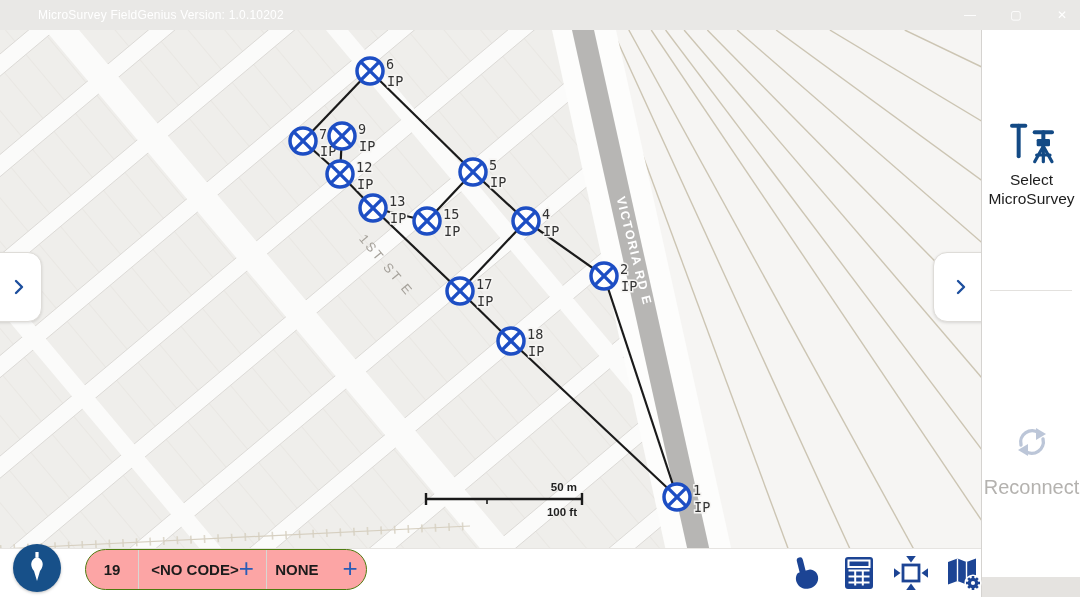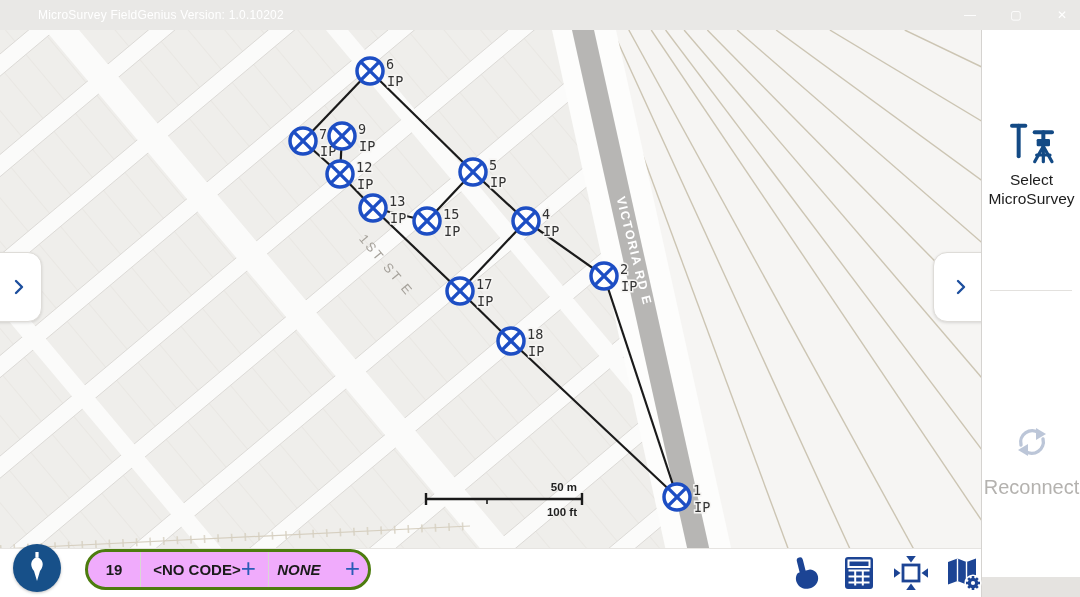--- a/index.html
+++ b/index.html
@@ -27,26 +27,26 @@
   #select-instrument { top:90px; }
   #select-instrument .lbl { font-size:15.5px; color:#1c1c1c; line-height:1.25; margin-top:0; }
   #sidebar-divider { position:absolute; left:8px; right:8px; top:260px; border-top:1px solid #e3e1de; }
   #reconnect { top:390px; }
   #reconnect .lbl { font-size:20px; color:#b4b2af; margin-top:8px; }
   #sidebar-footer { position:absolute; left:0; bottom:0; width:99px; height:20px; background:#e5e3e0; }
 
   
   #bottombar { position:absolute; left:0; top:548px; width:981px; height:49px; background:#ffffff; border-top:1px solid #e6e4e1; }
   #plumb-btn { position:absolute; left:13px; top:544px; width:48px; height:48px; border-radius:50%; background:#175089; display:flex; align-items:center; justify-content:center; box-shadow:0 1px 3px rgba(0,0,0,.25); }
-  #pill { position:absolute; left:85px; top:549px; height:41px; display:flex; align-items:stretch; background:#f0abfc; border:3px solid #4d7c0f; border-radius:21px; overflow:hidden; }
+  #pill { position:absolute; left:85px; top:549px; height:41px; display:flex; align-items:stretch; background:#fca5a5; border:1px solid #4d7c0f; border-radius:21px; overflow:hidden; }
   .pill-sec { display:flex; align-items:center; justify-content:center; font-size:15px; font-weight:700; color:#1b1b1b; }
   .pill-sec + .pill-sec { border-left:1px solid #d9d7d3; }
   #sec-num { width:52px; }
   #sec-code { width:128px; }
-  #sec-none { width:100px; gap:24px;font-style:italic; }
+  #sec-none { width:100px; gap:24px; }
   .plus { color:#2a5cb6; font-size:26px; font-weight:400; line-height:1; margin-top:-3px; } 
   .tool-row { position:absolute; top:548px; height:49px; display:flex; align-items:center; }
   #tools { left:786px; gap:10px; }
   .tool-btn { width:42px; height:42px; display:flex; align-items:center; justify-content:center; }
 
   svg text { user-select:none; }
 </style>
 </head>
 <body>
 <div id="stage">

